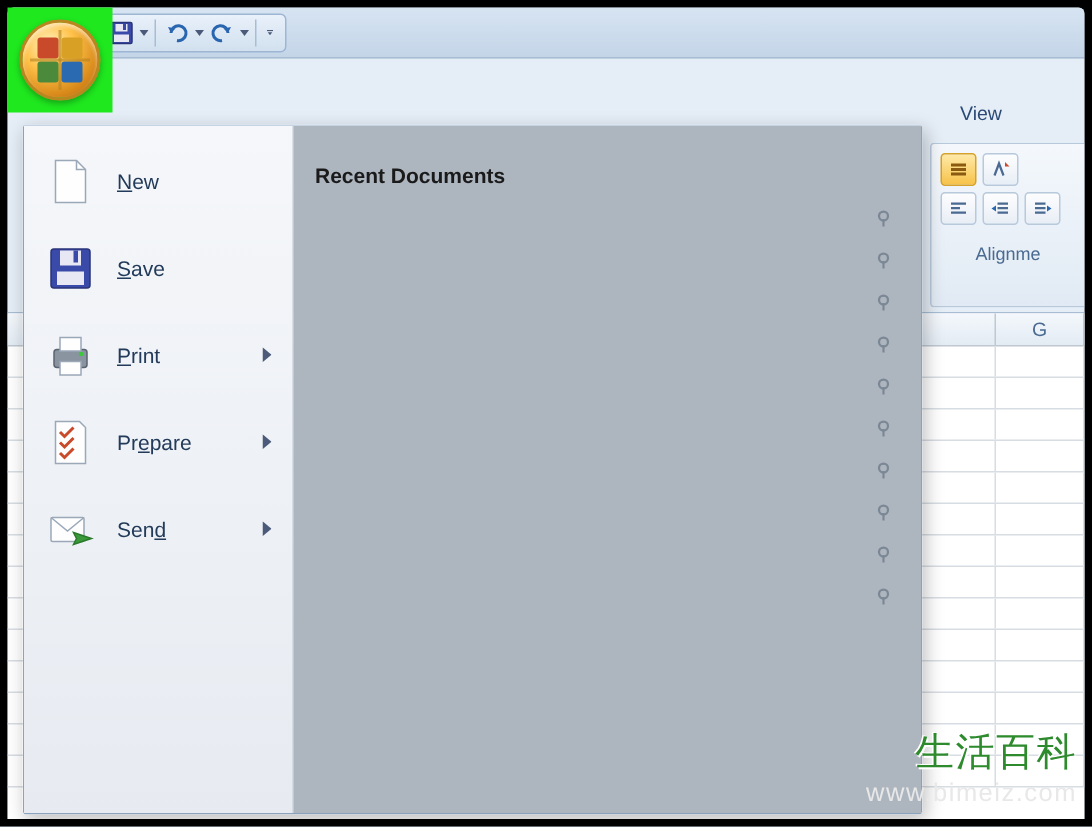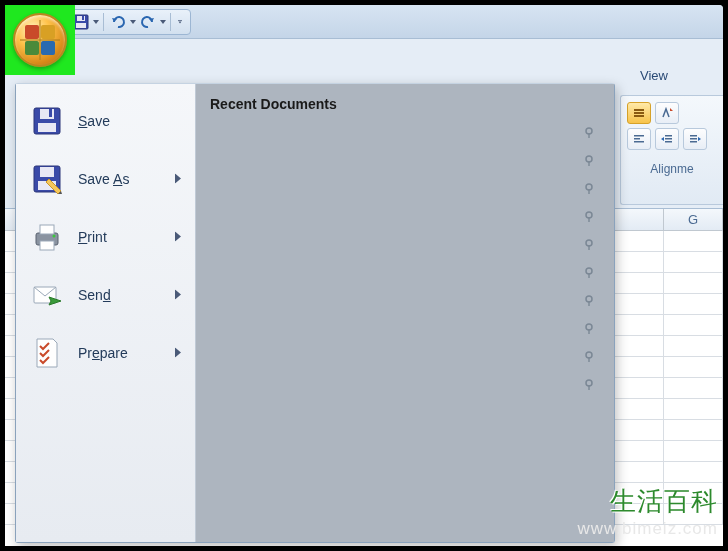--- a/index.html
+++ b/index.html
@@ -206,21 +206,21 @@
   }
   .menu-icon {
     width: 34px; height: 34px;
     display:flex; align-items:center; justify-content:center;
     flex-shrink: 0;
   }
   .menu-icon svg { width: 32px; height: 32px; }
 
   .menu-right {
     flex: 1;
-    padding: 12px 14px;
+    padding: 25px 14px;
     background: #adb5bf;
     position: relative;
   }
   .recent-title {
     font-weight: bold;
     color: #1a1a1a;
     margin-bottom: 8px;
     font-size: 14px;
   }
   .recent-list { }
@@ -433,94 +433,88 @@
           <div class="grid-cell" style="width:612px"></div>
           <div class="grid-cell"></div>
           <div class="grid-cell"></div>
         </div>
     </div>
   </div>
 
   <div class="office-menu">
     <div class="menu-left">
 
+      <div class="menu-item">
+        <span class="menu-icon">
+          <svg viewBox="0 0 32 32">
+              <path d="M6 2 H20 L26 8 V30 H6 Z" fill="#fefefe" stroke="#9aa8b8" stroke-width="1"></path>
+              <path d="M20 2 V8 H26" fill="none" stroke="#9aa8b8"></path>
+            </svg>
+        </span>
+        <span class="lbl"><span class="ul">N</span><span id="lbl-new-rest">ew</span></span>
+      </div>
 
 
       <div class="menu-item">
         <span class="menu-icon">
           <svg viewBox="0 0 32 32">
               <rect x="3" y="3" width="26" height="26" rx="2" fill="#3a4aa8" stroke="#2a3578"></rect>
               <rect x="7" y="18" width="18" height="9" fill="#e8e8f4"></rect>
               <rect x="9" y="4" width="14" height="10" fill="#e8e8f4"></rect>
               <rect x="18" y="4" width="3" height="8" fill="#3a4aa8"></rect>
             </svg>
         </span>
         <span class="lbl"><span class="ul">S</span><span id="lbl-save-rest">ave</span></span>
       </div>
 
-      <div class="menu-item">
-        <span class="menu-icon">
-          <svg viewBox="0 0 32 32">
-              <rect x="3" y="3" width="26" height="26" rx="2" fill="#3a4aa8" stroke="#2a3578"></rect>
-              <rect x="7" y="18" width="18" height="9" fill="#e8e8f4"></rect>
-              <rect x="9" y="4" width="14" height="10" fill="#e8e8f4"></rect>
-              <path d="M18 16 L30 28 L27 31 L15 19 Z" fill="#f5c75a" stroke="#c9952a"></path>
-              <path d="M27 31 L30 28 L31 31 Z" fill="#555"></path>
-            </svg>
-        </span>
-        <span class="lbl"><span id="lbl-saveas-pre">Save </span><span class="ul">A</span><span id="lbl-saveas-post">s</span></span>
-        <span class="submenu-arrow"><svg width="6" height="10" viewBox="0 0 6 10">
-              <path d="M0 0 L6 5 L0 10 Z" fill="#4a5a78"></path>
-            </svg></span>
-      </div>
 
       <div class="menu-item">
         <span class="menu-icon">
           <svg viewBox="0 0 32 32">
               <rect x="5" y="12" width="22" height="12" rx="2" fill="#8a93a0" stroke="#5a6370"></rect>
               <rect x="9" y="4" width="14" height="9" fill="#fefefe" stroke="#9aa8b8"></rect>
               <rect x="9" y="20" width="14" height="9" fill="#fefefe" stroke="#9aa8b8"></rect>
               <circle cx="23" cy="15" r="1.5" fill="#3ac83a"></circle>
             </svg>
         </span>
         <span class="lbl"><span class="ul">P</span><span id="lbl-print-rest">rint</span></span>
         <span class="submenu-arrow"><svg width="6" height="10" viewBox="0 0 6 10">
               <path d="M0 0 L6 5 L0 10 Z" fill="#4a5a78"></path>
             </svg></span>
       </div>
 
       <div class="menu-item">
         <span class="menu-icon">
           <svg viewBox="0 0 32 32">
-              <rect x="3" y="8" width="22" height="16" rx="1" fill="#fefefe" stroke="#9aa8b8"></rect>
-              <path d="M3 8 L14 17 L25 8" fill="none" stroke="#9aa8b8"></path>
-              <path d="M18 18 L30 22 L18 26 L20 22 Z" fill="#3a9a3a" stroke="#2a7a2a"></path>
-            </svg>
-        </span>
-        <span class="lbl"><span id="lbl-send-pre">Sen</span><span class="ul">d</span></span>
-        <span class="submenu-arrow"><svg width="6" height="10" viewBox="0 0 6 10">
-              <path d="M0 0 L6 5 L0 10 Z" fill="#4a5a78"></path>
-            </svg></span>
-      </div>
-
-      <div class="menu-item">
-        <span class="menu-icon">
-          <svg viewBox="0 0 32 32">
               <path d="M6 2 H22 L26 6 V30 H6 Z" fill="#fefefe" stroke="#9aa8b8"></path>
               <path d="M9 9 L12 12 L18 6" fill="none" stroke="#c94a2a" stroke-width="2"></path>
               <path d="M9 16 L12 19 L18 13" fill="none" stroke="#c94a2a" stroke-width="2"></path>
               <path d="M9 23 L12 26 L18 20" fill="none" stroke="#c94a2a" stroke-width="2"></path>
             </svg>
         </span>
         <span class="lbl"><span id="lbl-prepare-pre">Pr</span><span class="ul">e</span><span id="lbl-prepare-post">pare</span></span>
         <span class="submenu-arrow"><svg width="6" height="10" viewBox="0 0 6 10">
               <path d="M0 0 L6 5 L0 10 Z" fill="#4a5a78"></path>
             </svg></span>
       </div>
 
+      <div class="menu-item">
+        <span class="menu-icon">
+          <svg viewBox="0 0 32 32">
+              <rect x="3" y="8" width="22" height="16" rx="1" fill="#fefefe" stroke="#9aa8b8"></rect>
+              <path d="M3 8 L14 17 L25 8" fill="none" stroke="#9aa8b8"></path>
+              <path d="M18 18 L30 22 L18 26 L20 22 Z" fill="#3a9a3a" stroke="#2a7a2a"></path>
+            </svg>
+        </span>
+        <span class="lbl"><span id="lbl-send-pre">Sen</span><span class="ul">d</span></span>
+        <span class="submenu-arrow"><svg width="6" height="10" viewBox="0 0 6 10">
+              <path d="M0 0 L6 5 L0 10 Z" fill="#4a5a78"></path>
+            </svg></span>
+      </div>
+
     </div>
     <div class="menu-right">
       <div class="recent-title">Recent Documents</div>
       <div class="recent-list" id="recent-list">
           <div class="recent-item">
             <span class="pin-icon"><svg viewBox="0 0 14 14">
                 <circle cx="7" cy="5" r="3" fill="none" stroke="#5a6a7a" stroke-width="1.5"></circle>
                 <rect x="6.3" y="7" width="1.4" height="5" fill="#5a6a7a"></rect>
               </svg></span>
           </div>

